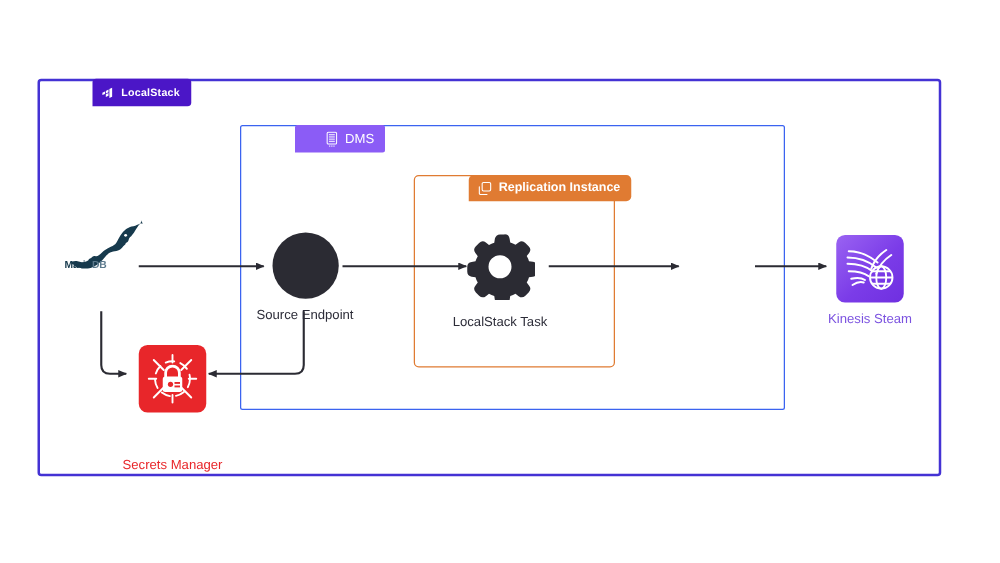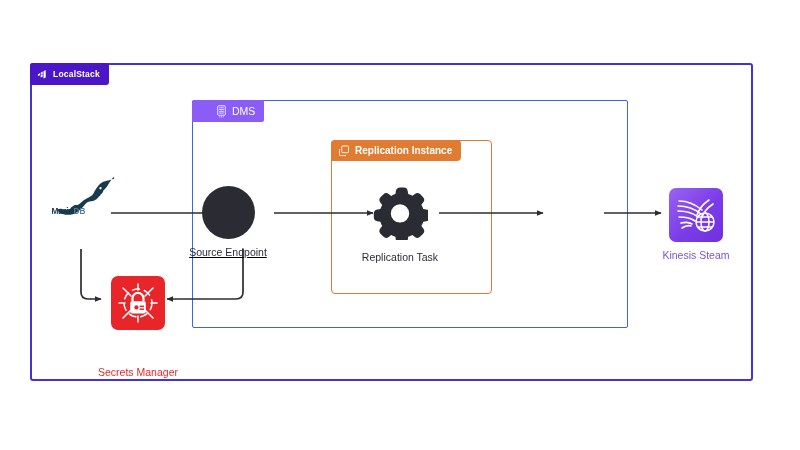--- a/index.html
+++ b/index.html
@@ -49,20 +49,21 @@
   .badge {
     position: absolute;
     display: flex;
     align-items: center;
     gap: 5px;
     padding: 4px 9px 4px 7px;
     box-sizing: border-box;
     color: #ffffff;
     white-space: nowrap;
     line-height: 1;
+    margin-left: 44px;
   }
   #localstack-badge {
     left: 30px; top: 63px;
     height: 22px;
     background: #4b16c7;
     border-radius: 3px 3px 3px 0;
     font-size: 8.5px;
     font-weight: 700;
     letter-spacing: 0.2px;
   }
@@ -110,21 +111,21 @@
 
   .endpoint-circle {
     width: 53px;
     height: 53px;
     border-radius: 50%;
     background: #2b2b33;
   }
 
   
   #node-mariadb            { left: 47px;  top: 176px; width: 72px; }
-  #node-source-endpoint    { left: 201px; top: 186px; width: 110px; margin-left: -28px; text-decoration: underline; }
+  #node-source-endpoint    { left: 217px; top: 186px; width: 110px; margin-left: -28px; }
   #node-replication-task   { left: 373px; top: 186px; width: 130px; margin-left: -38px; }
   #node-target-endpoint    { left: 547px; top: 186px; width: 110px; margin-left: -28px; }
   #node-kinesis            { left: 666px; top: 188px; width: 96px; margin-left: -18px; }
   #node-secrets-manager    { left: 106px; top: 276px; width: 120px; margin-left: -28px; gap: 29px; }
 
   .service-tile {
     width: 54px;
     height: 54px;
     border-radius: 7px;
     overflow: hidden;
@@ -227,21 +228,21 @@
     <span class="endpoint-circle"></span>
     <span class="node-label">Source Endpoint</span>
   </div>
 
   <div id="node-replication-task" class="node">
     <span>
       <svg width="56" height="54" viewBox="0 0 56 54" aria-hidden="true">
         <path fill="#2b2b33" d="M28 1.5c-2.1 0-3.8 1.5-4.1 3.5l-.5 3.1a18.9 18.9 0 0 0-4.2 1.8l-2.5-1.9a4.1 4.1 0 0 0-5.4.4l-2.6 2.6a4.1 4.1 0 0 0-.4 5.4l1.9 2.5a18.9 18.9 0 0 0-1.8 4.2l-3.1.5A4.1 4.1 0 0 0 1.8 27.6v3.6a4.1 4.1 0 0 0 3.5 4.1l3.1.5c.4 1.5 1 2.9 1.8 4.2l-1.9 2.5a4.1 4.1 0 0 0 .4 5.4l2.6 2.6a4.1 4.1 0 0 0 5.4.4l2.5-1.9c1.3.8 2.7 1.4 4.2 1.8l.5 3.1a4.1 4.1 0 0 0 4.1 3.5h3.6a4.1 4.1 0 0 0 4.1-3.5l.5-3.1c1.5-.4 2.9-1 4.2-1.8l2.5 1.9a4.1 4.1 0 0 0 5.4-.4l2.6-2.6a4.1 4.1 0 0 0 .4-5.4l-1.9-2.5c.8-1.3 1.4-2.7 1.8-4.2l3.1-.5a4.1 4.1 0 0 0 3.5-4.1v-3.6a4.1 4.1 0 0 0-3.5-4.1l-3.1-.5a18.9 18.9 0 0 0-1.8-4.2l1.9-2.5a4.1 4.1 0 0 0-.4-5.4l-2.6-2.6a4.1 4.1 0 0 0-5.4-.4l-2.5 1.9a18.9 18.9 0 0 0-4.2-1.8l-.5-3.1A4.1 4.1 0 0 0 31.6 1.5zM28 18.2a9.2 9.2 0 1 1 0 18.4 9.2 9.2 0 0 1 0-18.4z"></path>
       </svg>
     </span>
-    <span class="node-label">Replication Task</span>
+    <span class="node-label">LocalStack Task</span>
   </div>
 
 
   <div id="node-kinesis" class="node">
     <span class="service-tile purple">
       <svg width="54" height="54" viewBox="0 0 54 54" aria-hidden="true">
         <g fill="none" stroke="#ffffff" stroke-width="1.6" stroke-linecap="round">
           <path d="M10 13 C19 13 27 17 33 22"></path>
           <path d="M9 18 C18 18 26 21 32 26"></path>
           <path d="M9 23 C17 23 24 25 29 29"></path>

